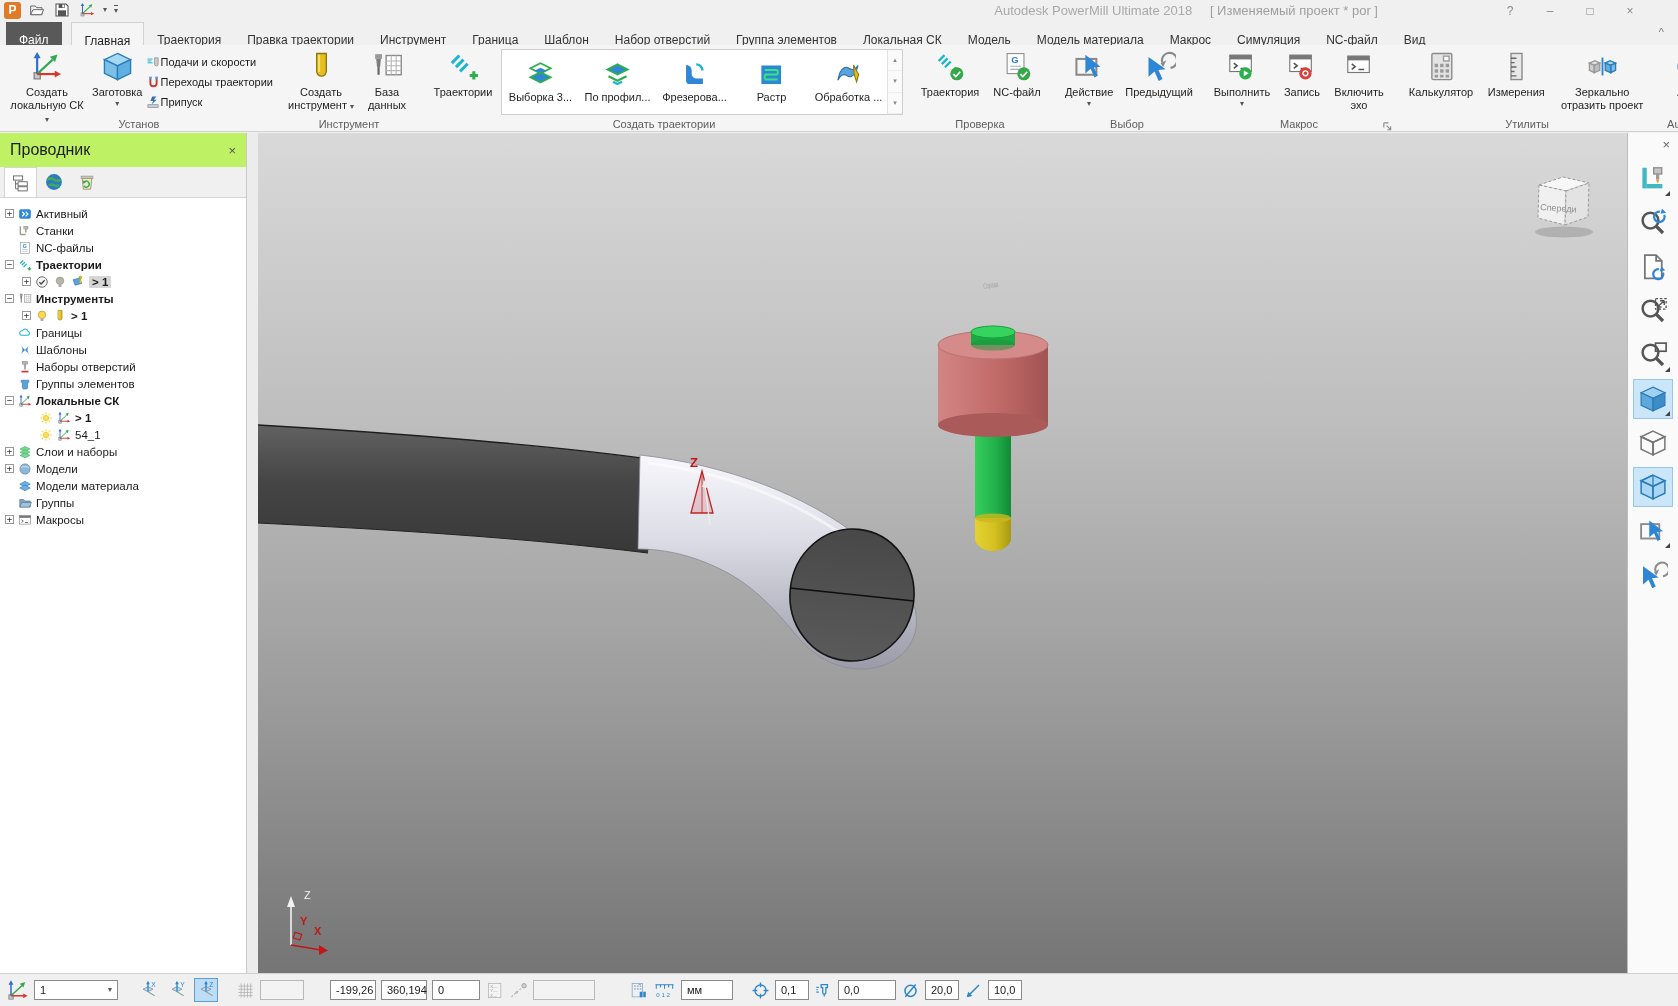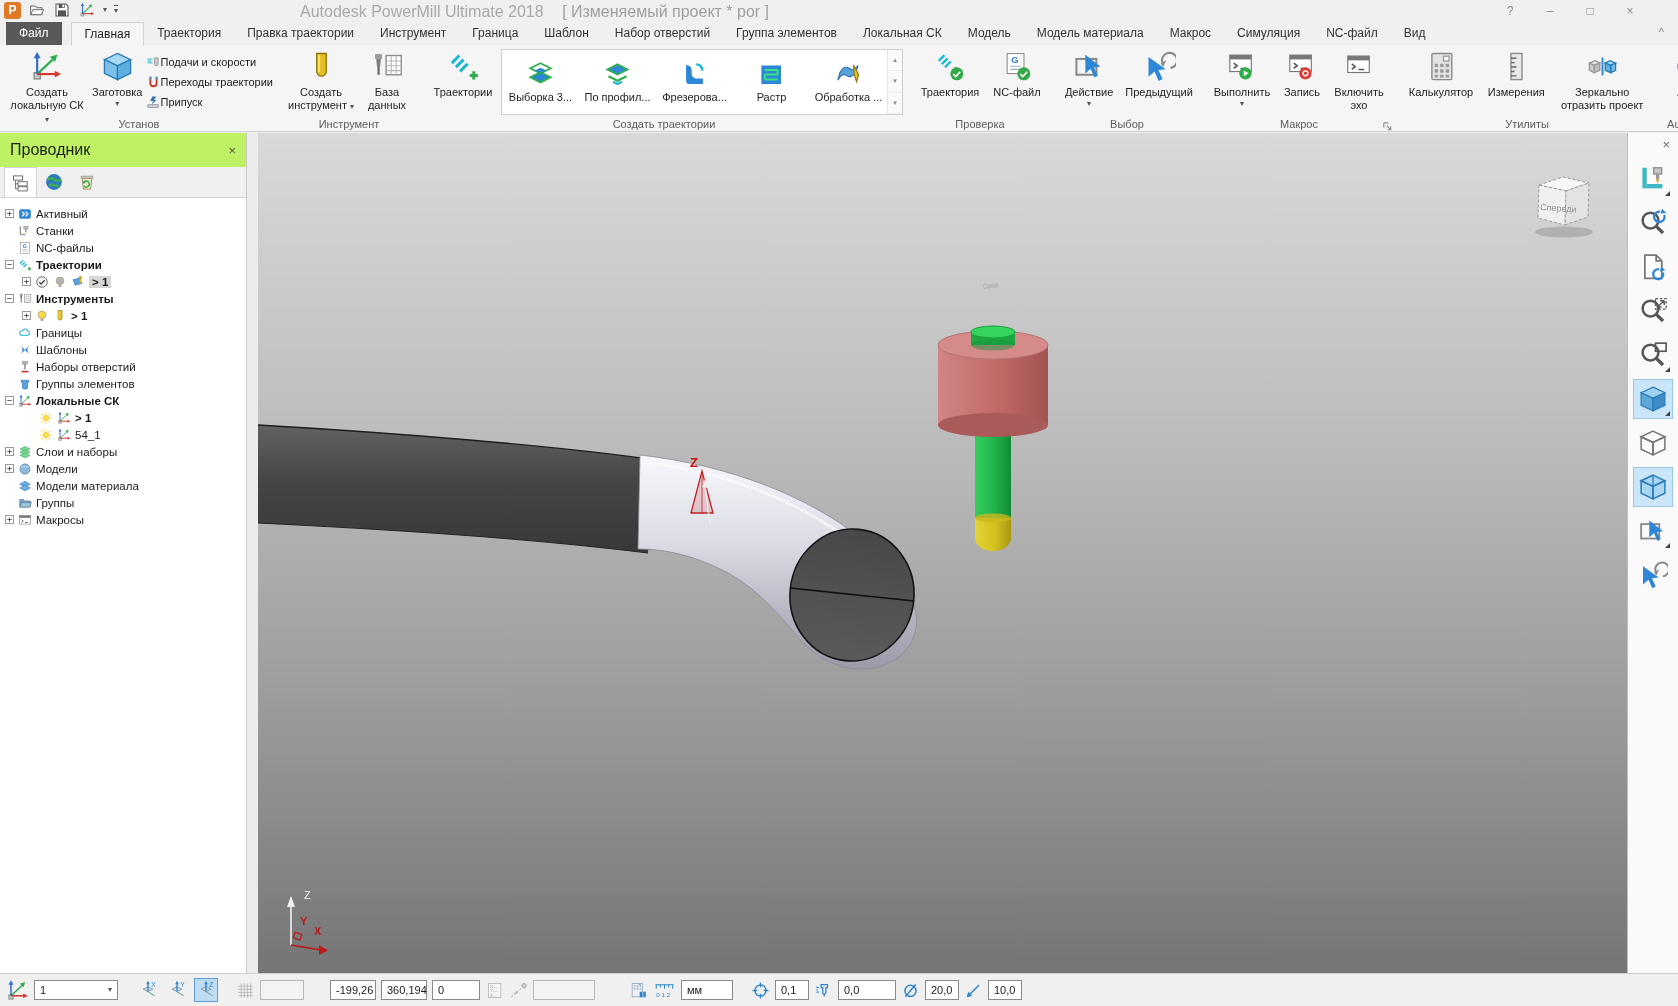--- a/index.html
+++ b/index.html
@@ -6,28 +6,28 @@
   html,body{width:1678px;height:1006px;overflow:hidden;font-family:"Liberation Sans",sans-serif;background:#f0f0f0;color:#1a1a1a}
   .app{position:absolute;inset:0}
 
   
   .titlebar{position:absolute;top:0;left:0;right:0;height:22px;background:#f0f0f0}
   .qat{position:absolute;left:4px;top:1px;display:flex;align-items:center;gap:7px}
   .logo{width:17px;height:17px;background:#e07a26;color:#fff;font-weight:bold;font-size:12px;display:flex;align-items:center;justify-content:center;border-radius:3px}
   .qicon{width:18px;height:18px;display:flex;align-items:center;justify-content:center}
   .qicon svg{width:16px;height:16px}
   .dd{font-size:8px;color:#555;line-height:1}
-  .title-c{position:absolute;left:300px;right:300px;top:3px;text-align:left;font-size:16px;color:#a9a9a9;white-space:nowrap}
+  .title-c{position:absolute;left:300px;right:300px;top:3px;text-align:right;font-size:13px;color:#a9a9a9;white-space:nowrap}
   .title-c .proj{margin-left:14px;color:#9f9f9f}
   .winbtns{position:absolute;right:40px;top:0;display:flex;gap:24px;color:#8a8a8a;font-size:12px;align-items:center;height:22px}
   .winbtn{width:16px;text-align:center;cursor:default}
 
   
   .tabrow{position:absolute;top:22px;left:0;right:0;height:23px;display:flex;align-items:stretch;padding-left:6px;background:#f0f0f0}
-  .tab{padding:4px 13px 3px;font-size:12px;color:#333;white-space:nowrap}
+  .tab{padding:11px 13px 3px;font-size:12px;color:#333;white-space:nowrap}
   .tab.file{background:#595959;color:#fff;margin-right:9px}
   .tab.active{background:#f5f5f5;border:1px solid #d2d2d2;border-bottom:none;color:#222}
   .collapse{position:absolute;right:14px;top:26px;color:#777;font-size:11px}
 
   
   .ribbon{position:absolute;top:45px;left:0;right:0;height:87px;background:#f5f5f5;border-bottom:1px solid #d0d0d0;display:flex;align-items:stretch}
   .rgroup{position:relative;display:flex;align-items:flex-start;padding:3px 5px 16px 5px}
   .glabel{position:absolute;bottom:1px;left:0;right:0;text-align:center;font-size:11px;color:#5d5d5d;white-space:nowrap}
   .rsep{width:1px;background:#dcdcdc;margin:5px 0 3px}
   .bigbtn{display:flex;flex-direction:column;align-items:center;text-align:center;font-size:11px;line-height:1.18;color:#1e1e1e;padding:2px 2px;cursor:default}

